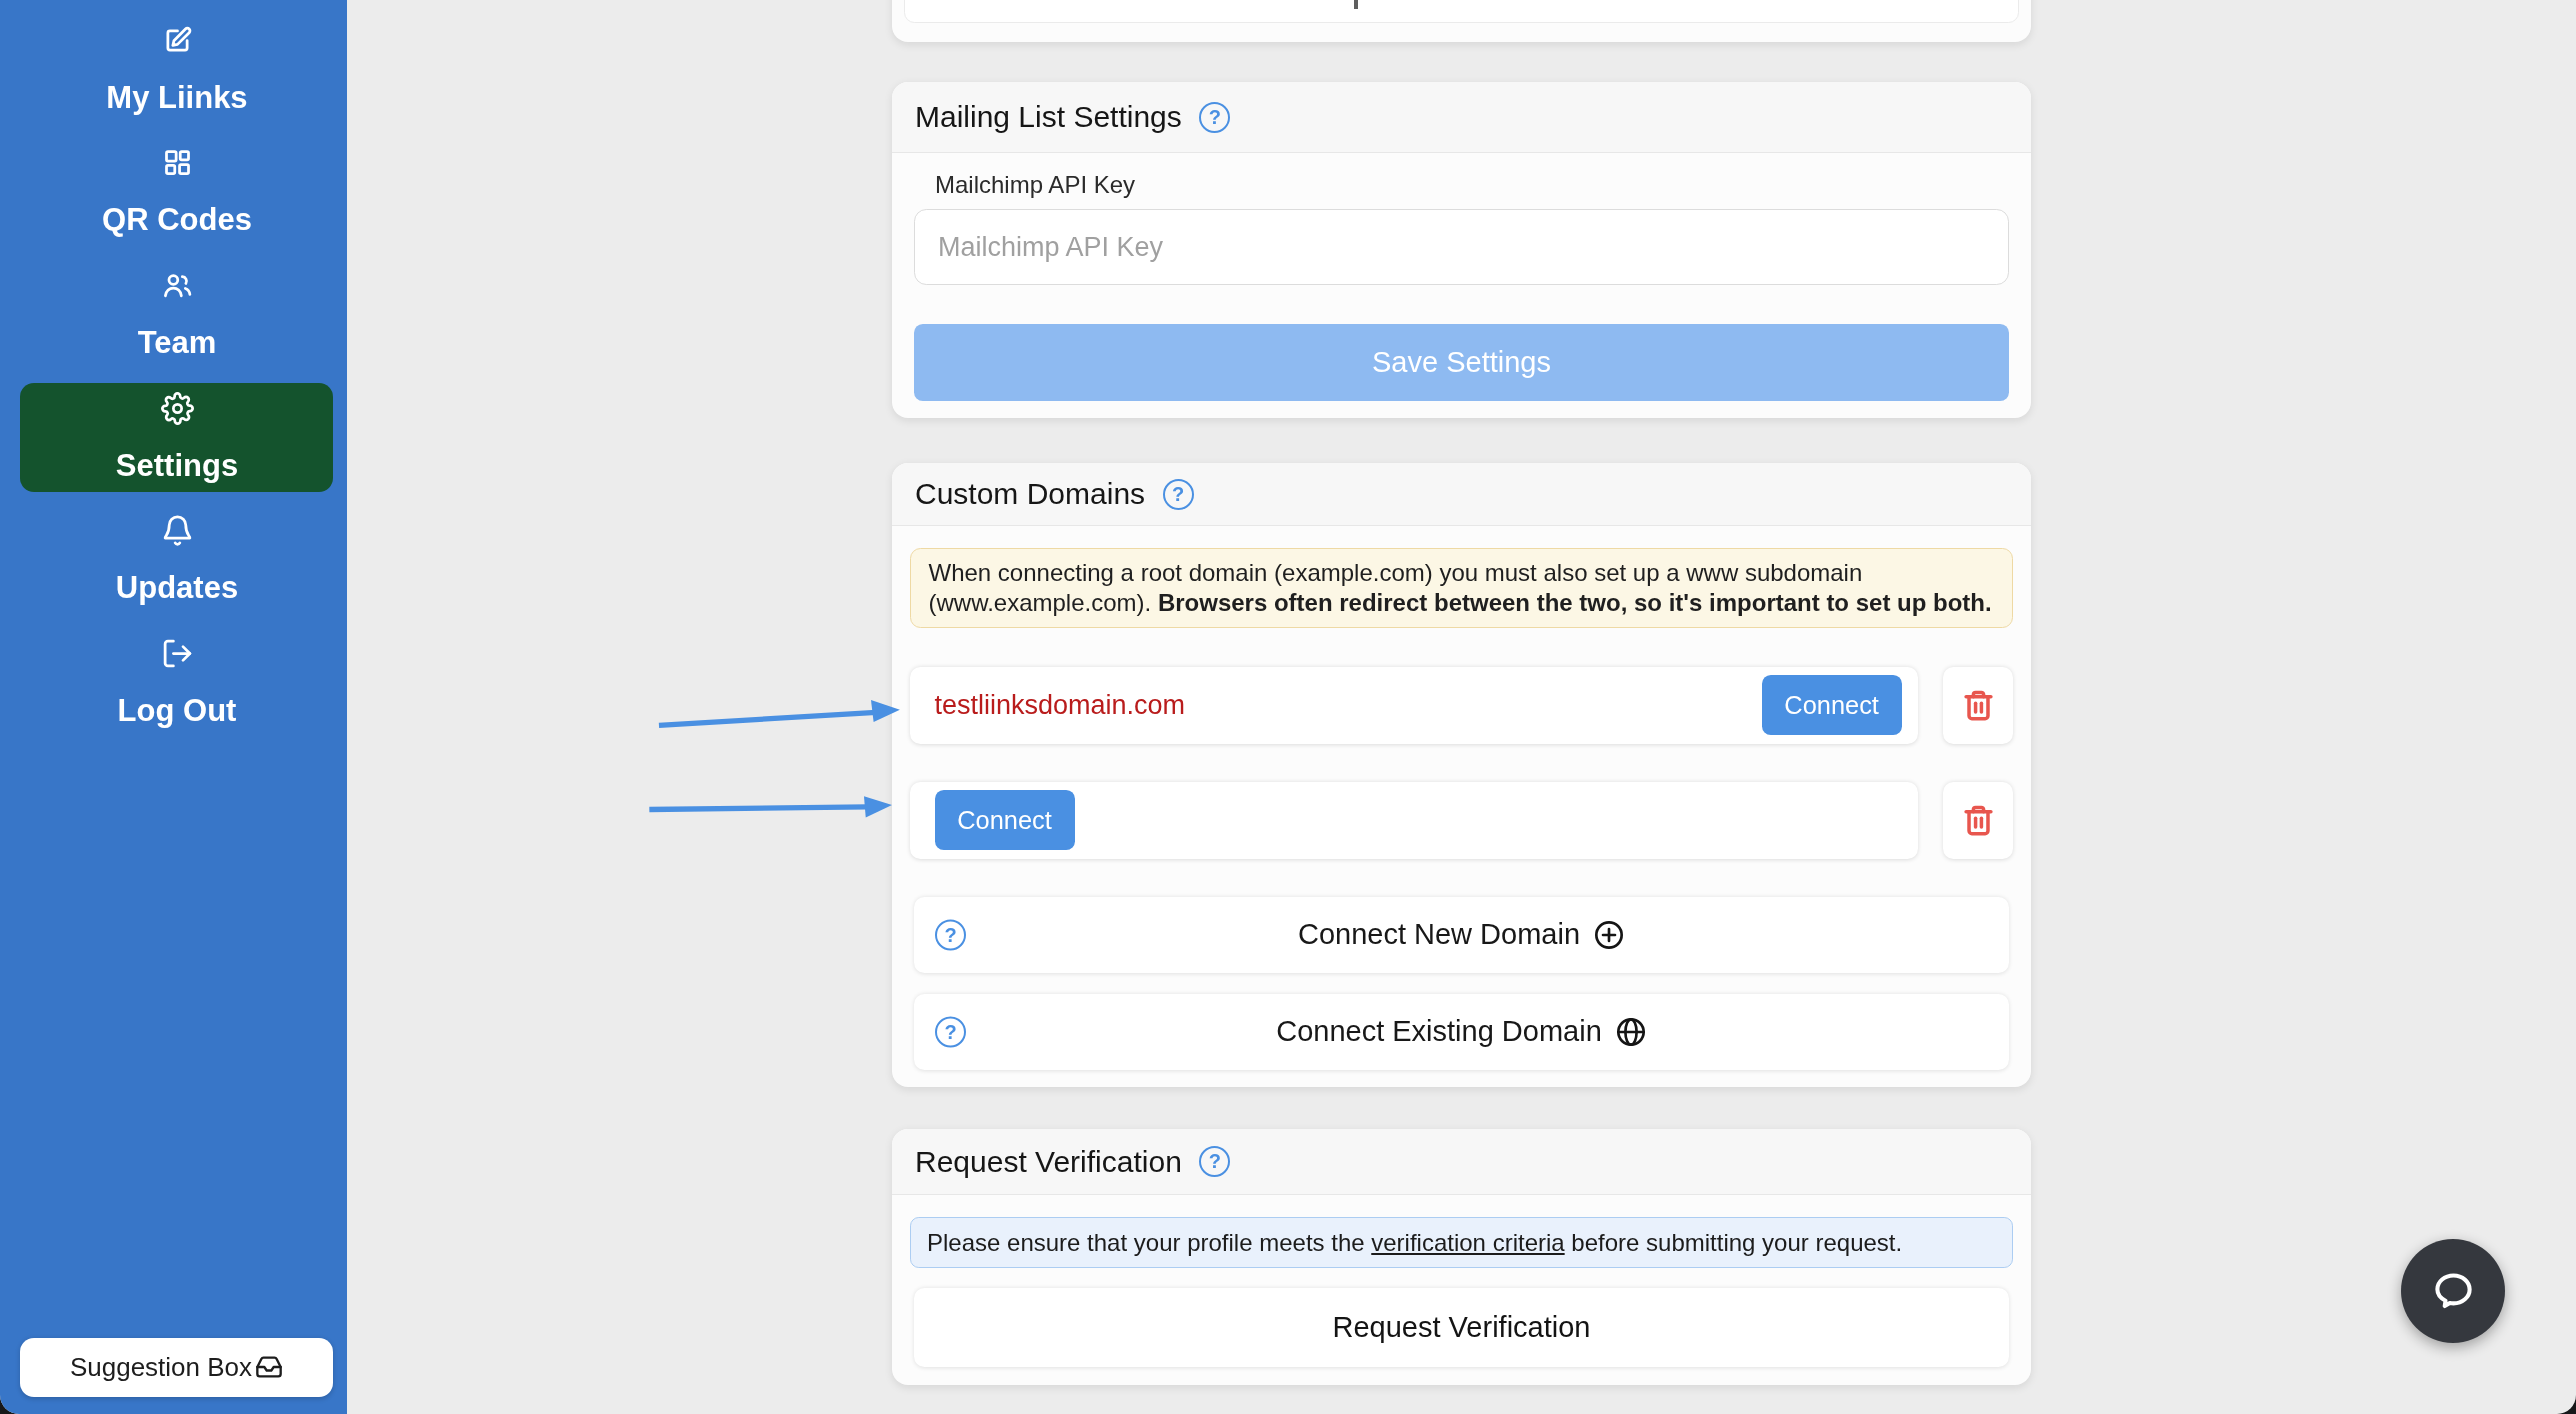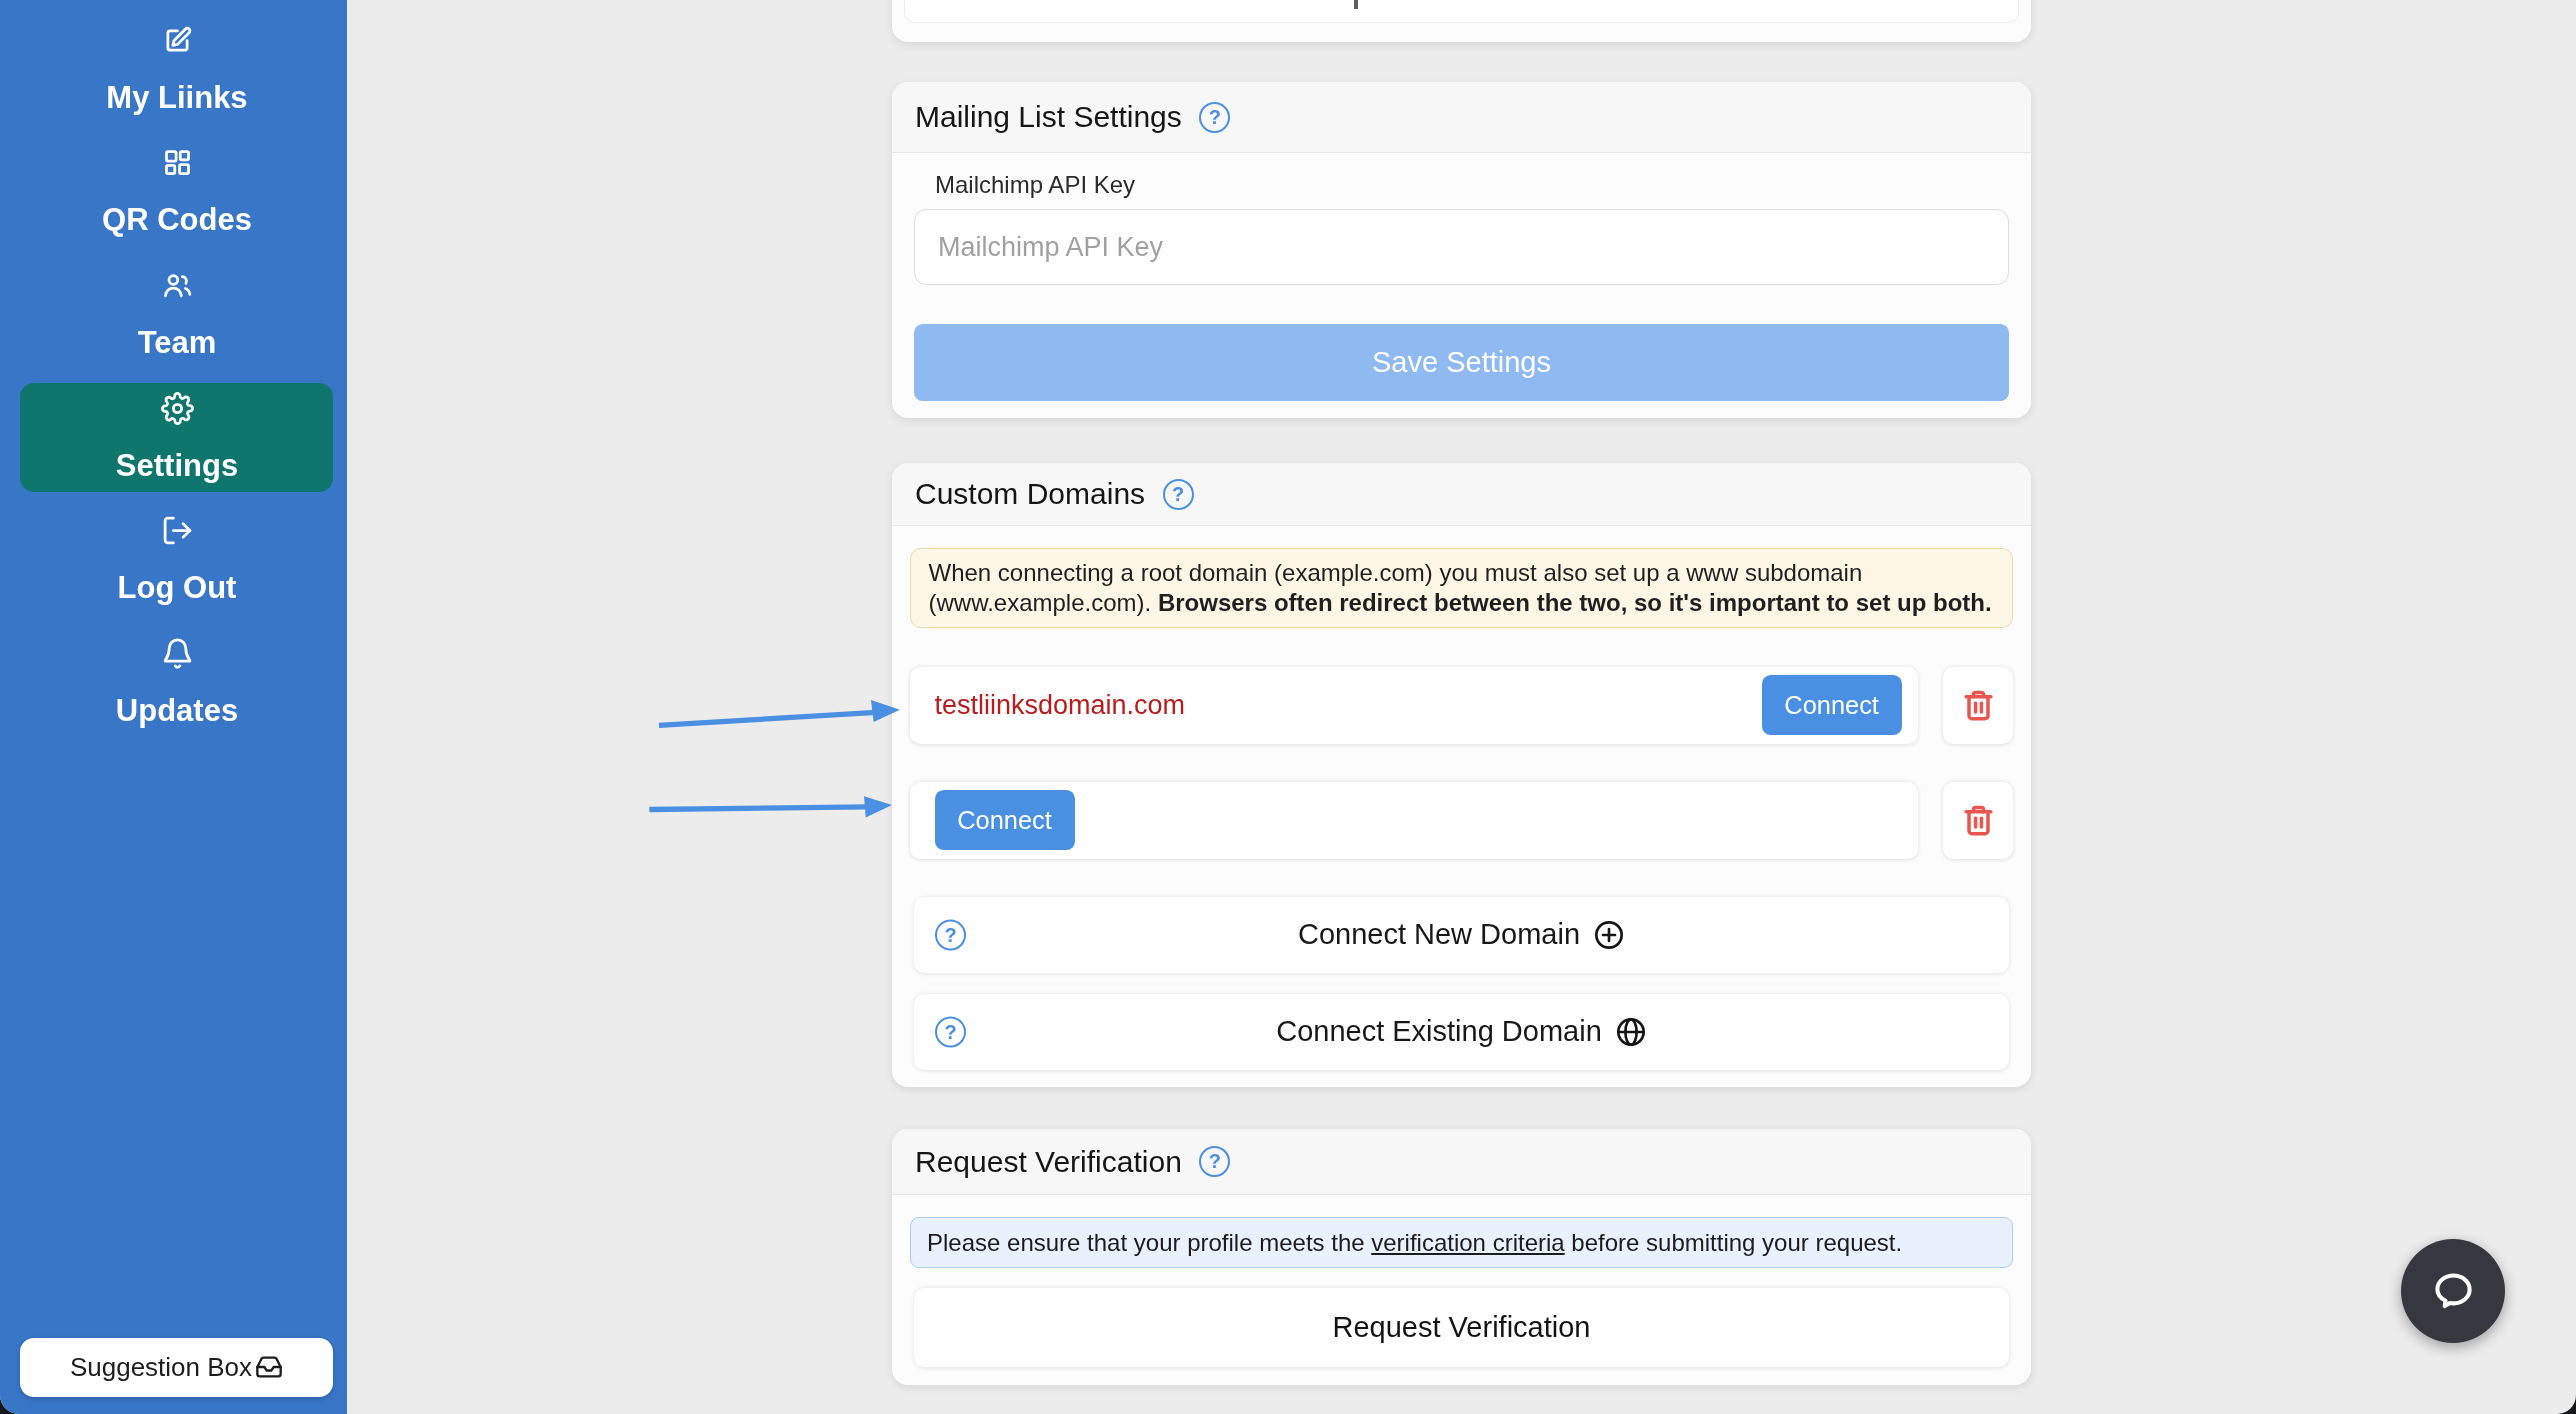--- a/index.html
+++ b/index.html
@@ -24,21 +24,21 @@
   .nav { padding-top:15px; }
   .side-item {
     display:flex; align-items:center; gap:23px;
     margin:0 14px 13px 20px;
     padding:8.8px 14px 8.8px 15px;
     border-radius:14px;
     color:#fff; font-size:31px; font-weight:700;
     cursor:pointer;
     flex-direction:column;
   }
-  .side-item.selected { background:#0f766e; }
+  .side-item.selected { background:#14532d; }
   .side-item svg { width:33px; height:33px; flex:0 0 33px; }
   .suggestion-btn {
     position:absolute; left:20px; bottom:17.5px;
     width:313px; height:59px;
     background:#fff; border-radius:14px; border:none;
     display:flex; align-items:center; justify-content:center; gap:3px;
     font-family:inherit; font-size:26px; color:#1d1d1d; cursor:pointer;
     box-shadow:0 1.8px 5.3px rgba(0,0,0,.18);
   }
   .suggestion-btn svg { width:28px; height:28px; }
@@ -200,33 +200,33 @@
       <div class="side-item selected">
         <svg viewBox="0 0 24 24" fill="none" stroke="#fff" stroke-width="2" stroke-linecap="round" stroke-linejoin="round">
             <circle cx="12" cy="12" r="3"></circle>
             <path d="M19.4 15a1.65 1.65 0 0 0 .33 1.82l.06.06a2 2 0 1 1-2.83 2.83l-.06-.06a1.65 1.65 0 0 0-1.82-.33 1.65 1.65 0 0 0-1 1.51V21a2 2 0 1 1-4 0v-.09a1.65 1.65 0 0 0-1-1.51 1.65 1.65 0 0 0-1.82.33l-.06.06a2 2 0 1 1-2.83-2.83l.06-.06a1.65 1.65 0 0 0 .33-1.82 1.65 1.65 0 0 0-1.51-1H3a2 2 0 1 1 0-4h.09a1.65 1.65 0 0 0 1.51-1 1.65 1.65 0 0 0-.33-1.82l-.06-.06a2 2 0 1 1 2.83-2.83l.06.06a1.65 1.65 0 0 0 1.82.33h0a1.65 1.65 0 0 0 1-1.51V3a2 2 0 1 1 4 0v.09a1.65 1.65 0 0 0 1 1.51h0a1.65 1.65 0 0 0 1.82-.33l.06-.06a2 2 0 1 1 2.83 2.83l-.06.06a1.65 1.65 0 0 0-.33 1.82v0a1.65 1.65 0 0 0 1.51 1H21a2 2 0 1 1 0 4h-.09a1.65 1.65 0 0 0-1.51 1z"></path>
           </svg>
         <span>Settings</span>
       </div>
 
       <div class="side-item">
         <svg viewBox="0 0 24 24" fill="none" stroke="#fff" stroke-width="2" stroke-linecap="round" stroke-linejoin="round">
+            <path d="M18 8a6 6 0 1 0-12 0c0 7-3 7.5-3 9.5h18c0-2-3-2.5-3-9.5z"></path>
+            <path d="M10.3 21a1.94 1.94 0 0 0 3.4 0"></path>
+          </svg>
+        <span>Updates</span>
+      </div>
+
+      <div class="side-item">
+        <svg viewBox="0 0 24 24" fill="none" stroke="#fff" stroke-width="2" stroke-linecap="round" stroke-linejoin="round">
             <path d="M9 21H5a2 2 0 0 1-2-2V5a2 2 0 0 1 2-2h4"></path>
             <polyline points="16 17 21 12 16 7"></polyline>
             <line x1="21" y1="12" x2="9" y2="12"></line>
           </svg>
         <span>Log Out</span>
-      </div>
-
-      <div class="side-item">
-        <svg viewBox="0 0 24 24" fill="none" stroke="#fff" stroke-width="2" stroke-linecap="round" stroke-linejoin="round">
-            <path d="M18 8a6 6 0 1 0-12 0c0 7-3 7.5-3 9.5h18c0-2-3-2.5-3-9.5z"></path>
-            <path d="M10.3 21a1.94 1.94 0 0 0 3.4 0"></path>
-          </svg>
-        <span>Updates</span>
       </div>
 
     </div>
 
     <button class="suggestion-btn">
       <span>Suggestion Box</span>
       <svg viewBox="0 0 24 24" fill="none" stroke="#1d1d1d" stroke-width="2" stroke-linecap="round" stroke-linejoin="round">
           <polyline points="22 12 16 12 14 15 10 15 8 12 2 12"></polyline>
           <path d="M5.45 5.11 2 12v6a2 2 0 0 0 2 2h16a2 2 0 0 0 2-2v-6l-3.45-6.89A2 2 0 0 0 16.76 4H7.24a2 2 0 0 0-1.79 1.11z"></path>
         </svg>

